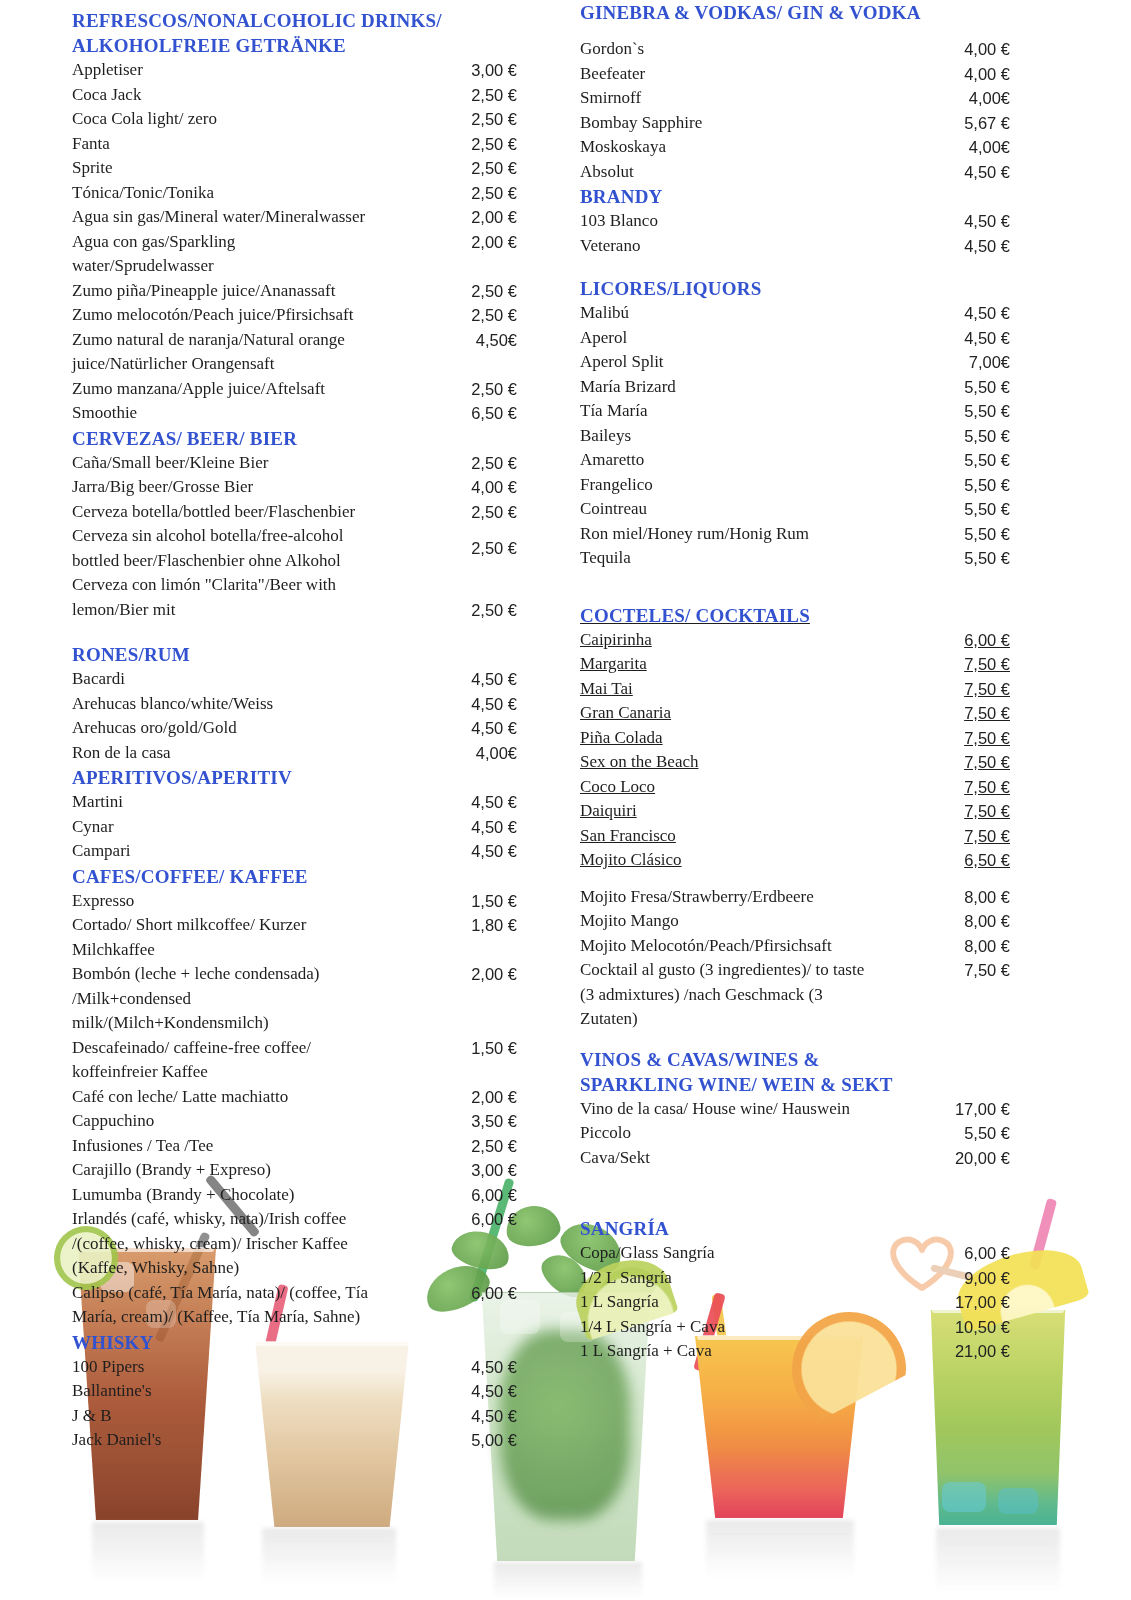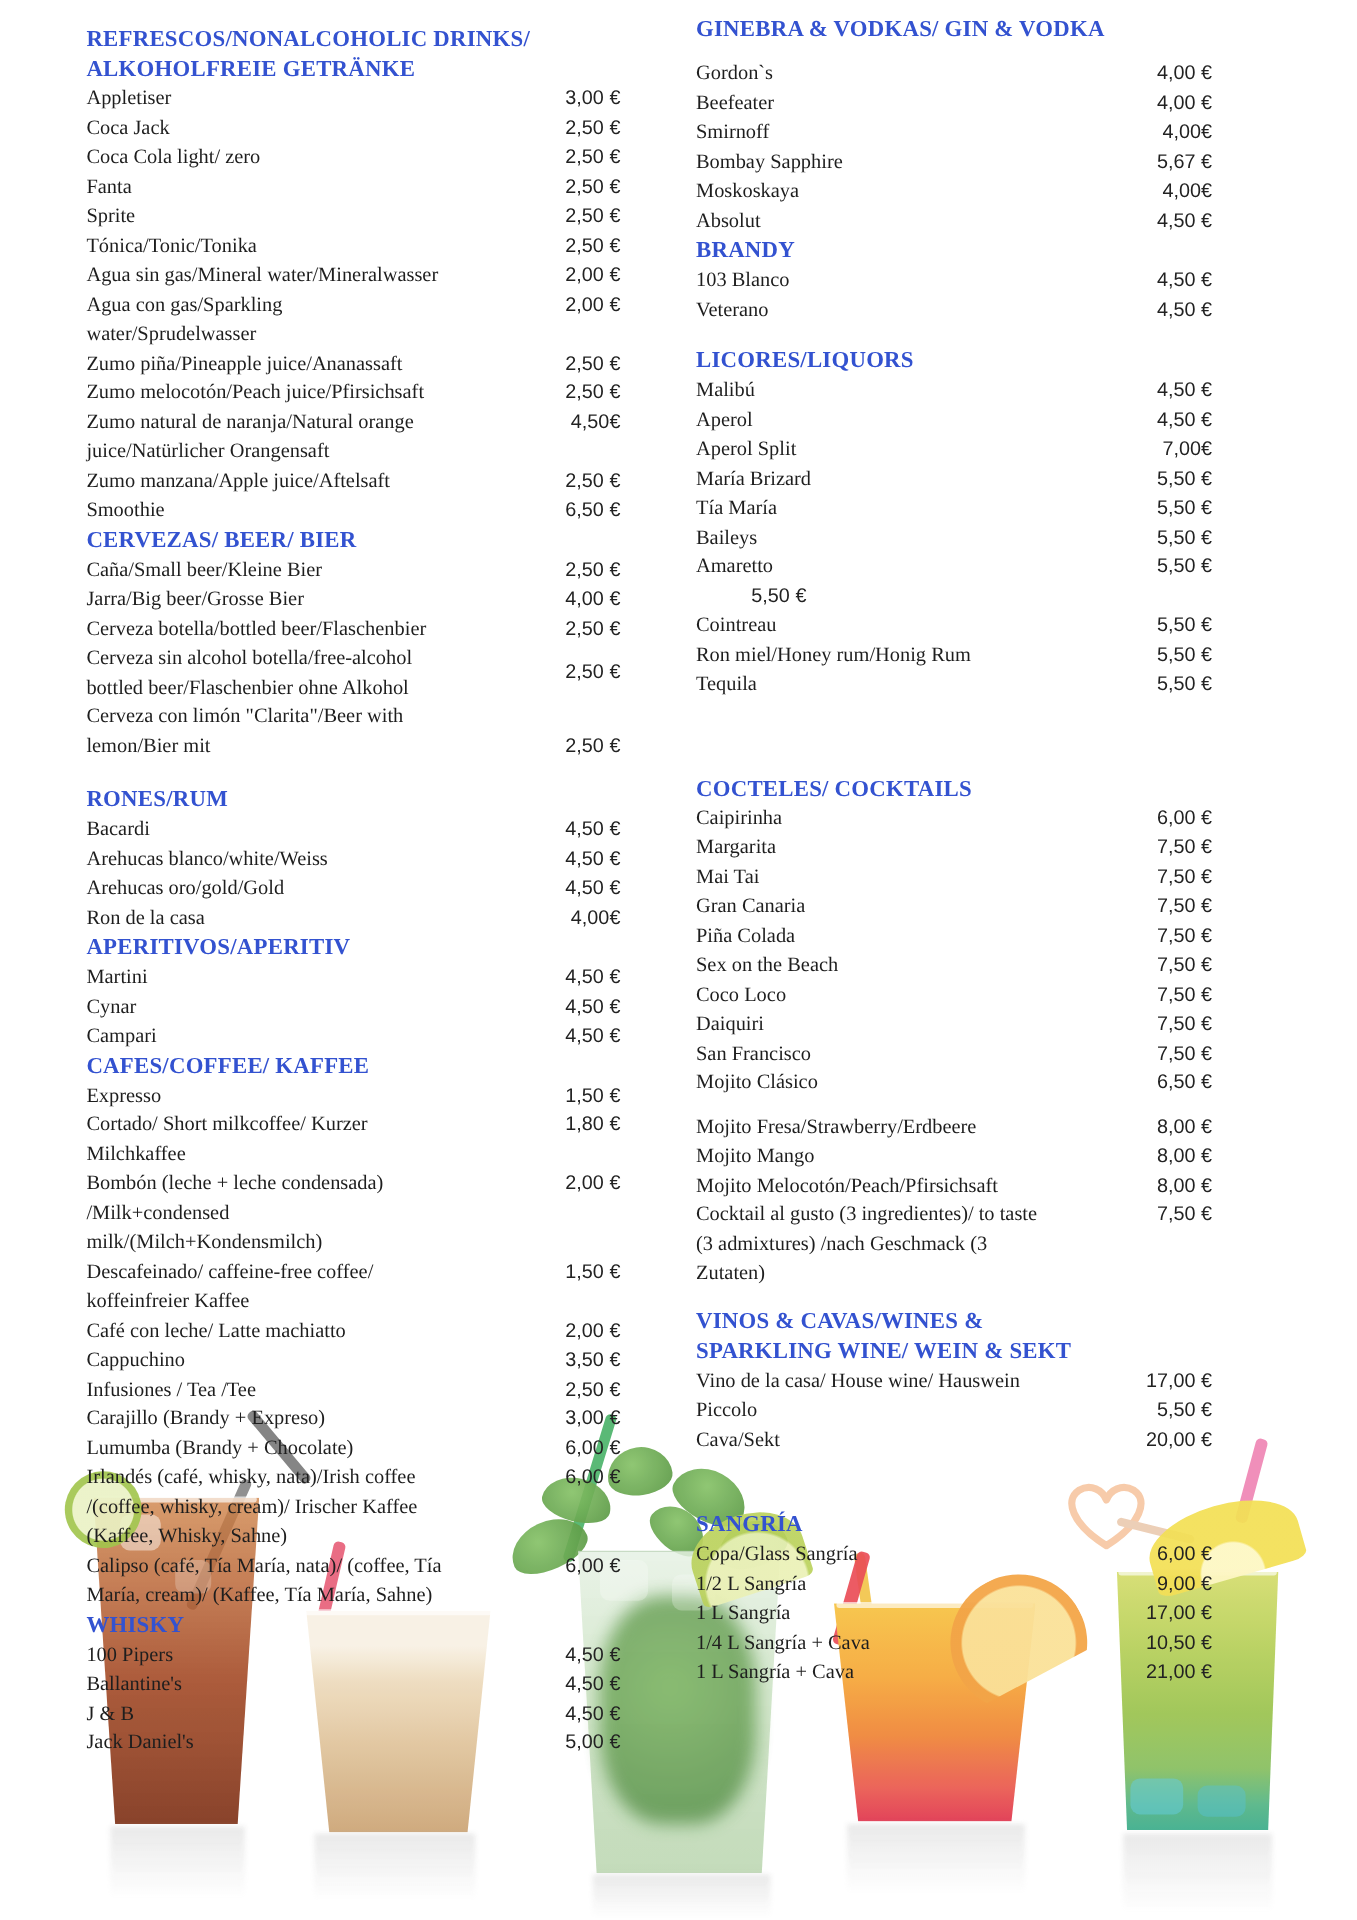--- a/index.html
+++ b/index.html
@@ -2,21 +2,21 @@
 <html style="--blue: #3352d0; --ink: #1e1e1e;"><head>
 <meta charset="utf-8">
 <style>
   :root { --blue:#3352d0; --ink:#1e1e1e; }
   html,body { margin:0; padding:0; background:#fff; }
   .page {
     position:relative; width:1131px; height:1600px; background:#fff;
     overflow:hidden; font-family:"Liberation Serif", serif; color:var(--ink);
   }
   
-  .col { position:absolute; top:12px; z-index:2; }
+  .col { position:absolute; top:0; z-index:2; }
   .col-left  { left:72px;  width:445px; padding-top:8px; }
   .col-right { left:580px; width:430px; padding-top:0; }
   .sec-title {
     color:var(--blue); font-weight:bold; font-size:19px; line-height:25px;
     letter-spacing:.2px;
   }
   .row { display:flex; align-items:flex-start; }
   .row .name {
     flex:1; font-size:17px; line-height:24.5px; white-space:pre-line;
     padding-right:6px;
@@ -27,21 +27,21 @@
     line-height:24.5px; color:#222;
   }
   .col-right .row .price { width:92px; }
   .row--center .price { align-self:center; }
   .row--bottom .price { align-self:flex-end; }
   
   .sec--ginebra .sec-title { margin-bottom:12px; }
   .sec--rones    { margin-top:20px; }
   .sec--brandy   { }
   .sec--licores  { margin-top:18px; }
-  .sec--cocteles { margin-top:62px; }
+  .sec--cocteles { margin-top:32px;text-decoration:underline; }
   .sec--cocteles-extra { margin-top:12px; }
   .sec--vinos    { margin-top:15px; }
   .sec--sangria  { margin-top:46px; }
   
   .art { position:absolute; inset:0; z-index:1; opacity:.95; }
   .art * { position:absolute; }
   .refl { background:linear-gradient(180deg, rgba(185,185,185,.32), rgba(255,255,255,0)); filter:blur(2px); }
   .rim  { height:5px; background:rgba(255,255,255,.65); border-radius:3px; }
   .straw { border-radius:4px; }
   .ice { background:rgba(255,255,255,.45); border-radius:8px; }
@@ -431,20 +431,21 @@
         </div>
         <div class="row">
           <div class="name">Baileys</div>
           <div class="price">5,50 €</div>
         </div>
         <div class="row">
           <div class="name">Amaretto</div>
           <div class="price">5,50 €</div>
         </div>
         <div class="row">
+          <div class="name">Frangelico</div>
           <div class="price">5,50 €</div>
         </div>
         <div class="row">
           <div class="name">Cointreau</div>
           <div class="price">5,50 €</div>
         </div>
         <div class="row">
           <div class="name">Ron miel/Honey rum/Honig Rum</div>
           <div class="price">5,50 €</div>
         </div>

